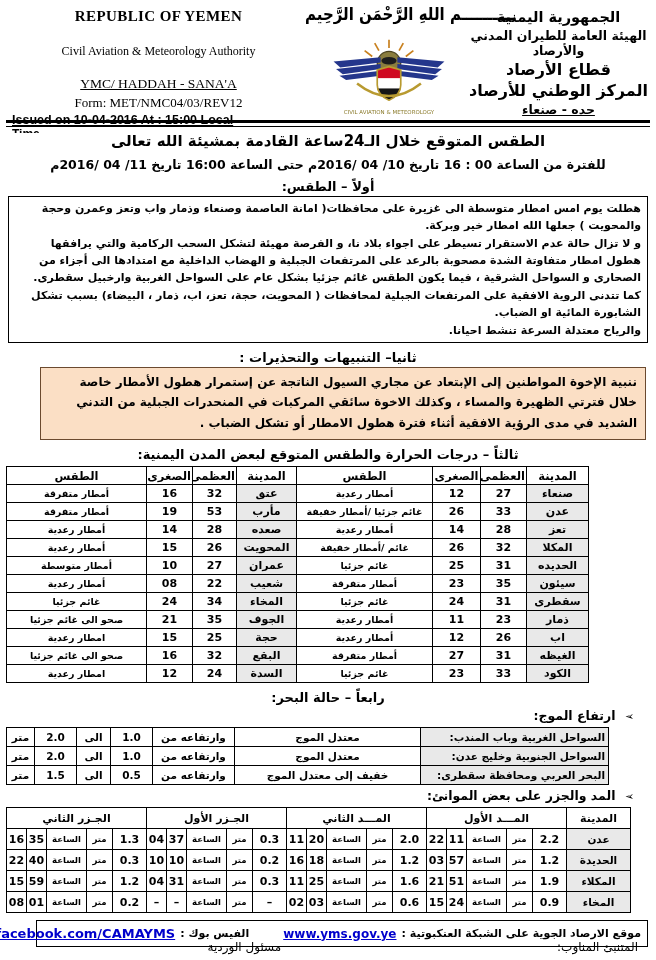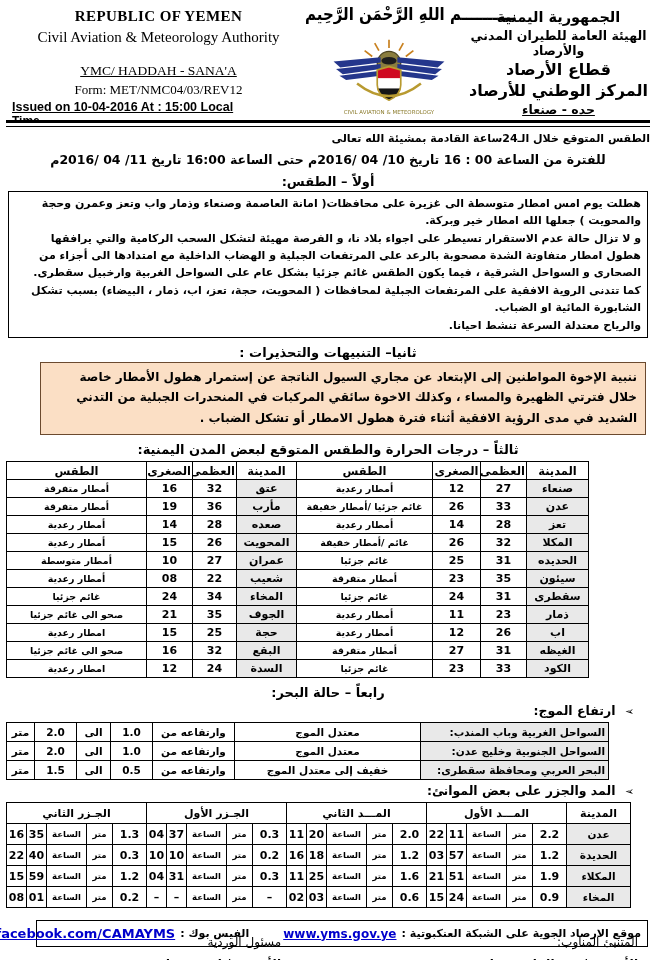--- a/index.html
+++ b/index.html
@@ -3,37 +3,37 @@
 <meta charset="utf-8">
 <style>
   html,body{margin:0;padding:0;background:#fff;}
   body{width:656px;height:960px;font-family:"DejaVu Sans",sans-serif;color:#000;overflow:hidden;}
   .page{position:relative;width:656px;height:960px;box-sizing:border-box;padding:3px 6px;}
 
   
   .header{display:flex;direction:ltr;position:relative;height:115px;gap:8px;}
   .h-en{width:305px;text-align:center;font-family:"Liberation Serif",serif;padding-top:5px;}
   .en1{font-size:15px;font-weight:bold;letter-spacing:.4px;}
-  .en2,.en3{font-size:15px;margin-top:4px;}
+  .en2,.en3{font-size:12px;margin-top:19px;}
   .en4{font-size:13.5px;margin-top:17px;text-decoration:underline;}
   .en5{font-size:13px;margin-top:3px;}
   .en6{font-family:"Liberation Sans",sans-serif;font-size:12.5px;font-weight:bold;text-align:left;padding-left:6px;margin-top:2px;text-decoration:underline;}
   .en7{font-family:"Liberation Sans",sans-serif;font-size:12px;font-weight:bold;text-align:left;padding-left:6px;height:6px;overflow:hidden;}
   .h-center{width:140px;position:relative;padding-top:30px;text-align:center;}
   .bismillah{position:absolute;top:2px;left:-14px;width:210px;font-size:15px;font-weight:bold;white-space:nowrap;overflow:hidden;transform:scaleY(1.15);}
   .h-ar{flex:1;text-align:center;direction:rtl;font-weight:bold;padding-top:6px;}
   .ar1{font-size:14.5px;}
   .ar2{font-size:12.5px;margin-top:3px;}
   .ar3,.ar4{font-size:16px;margin-top:2px;}
   .ar5{font-size:12.5px;margin-top:2px;text-decoration:underline;}
 
   .rule{border-top:3.5px solid #000;border-bottom:1.5px solid #000;height:2.5px;margin:2px 0 3px;}
 
   
-  .title{direction:rtl;text-align:right;font-weight:bold;font-size:11px;margin-top:5px;}
+  .title{direction:rtl;text-align:center;font-weight:bold;font-size:15px;margin-top:5px;}
   .subtitle{direction:rtl;text-align:center;font-weight:bold;font-size:12.5px;margin-top:7px;}
   .sec-head{direction:rtl;text-align:center;font-weight:bold;font-size:13px;margin:7px 2px 2px;}
   .sub-head{direction:rtl;text-align:right;font-weight:bold;font-size:12.5px;margin:3px 16px 2px 0;}
   .arrow{display:inline-block;transform:scaleX(-1);font-size:11px;margin-left:5px;}
 
   
   .weather-box{direction:rtl;border:1.5px solid #000;padding:2px 6px;font-size:11px;font-weight:bold;line-height:1.55;margin:1px 2px 0;}
   .weather-box p{margin:1px 0;}
 
   
@@ -183,21 +183,21 @@
         <td>32</td>
         <td>16</td>
         <td class="wx">أمطار متفرقة</td>
       </tr>
         <tr>
         <td class="city">عدن</td>
         <td>33</td>
         <td>26</td>
         <td class="wx">غائم جزئيا /أمطار خفيفة</td>
         <td class="city">مأرب</td>
-        <td>36</td>
+        <td>53</td>
         <td>19</td>
         <td class="wx">أمطار متفرقة</td>
       </tr>
         <tr>
         <td class="city">تعز</td>
         <td>28</td>
         <td>14</td>
         <td class="wx">أمطار رعدية</td>
         <td class="city">صعده</td>
         <td>28</td>

